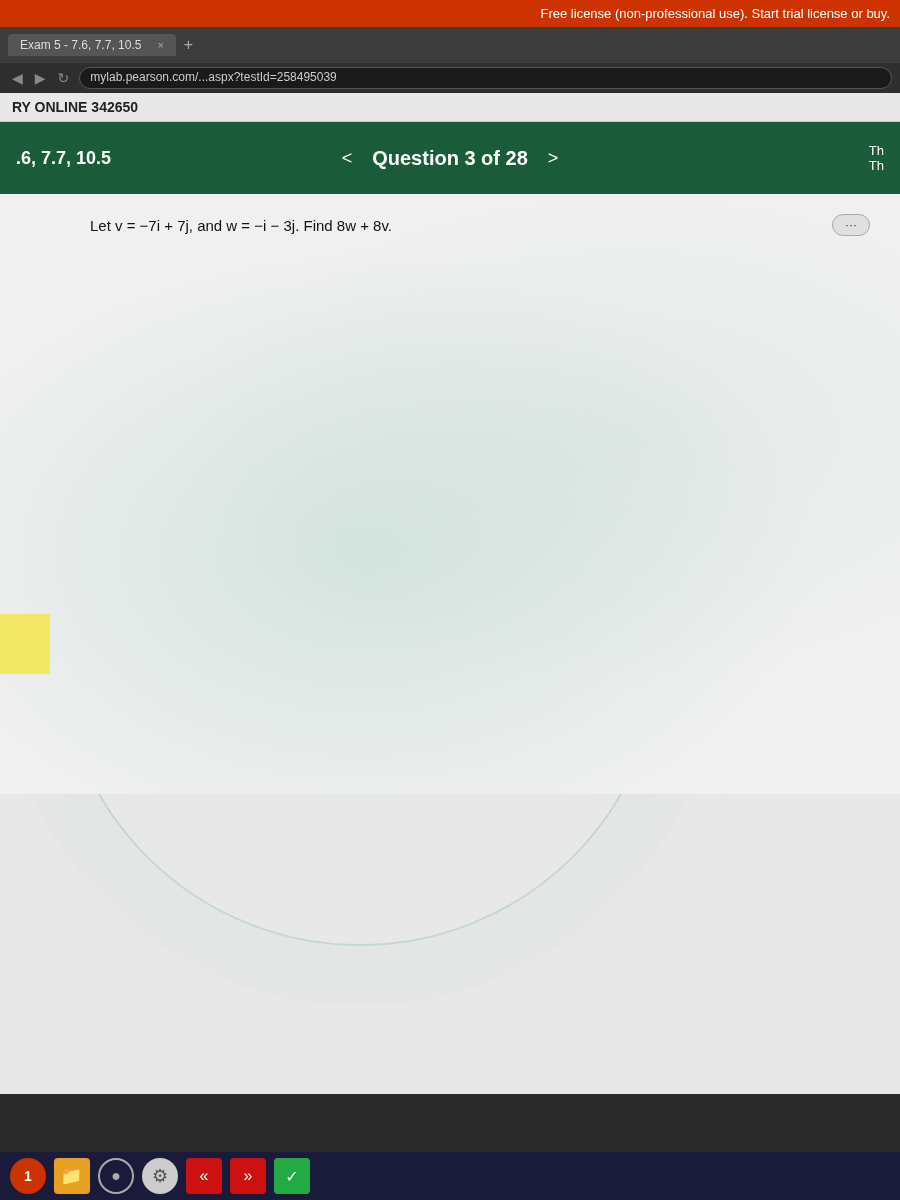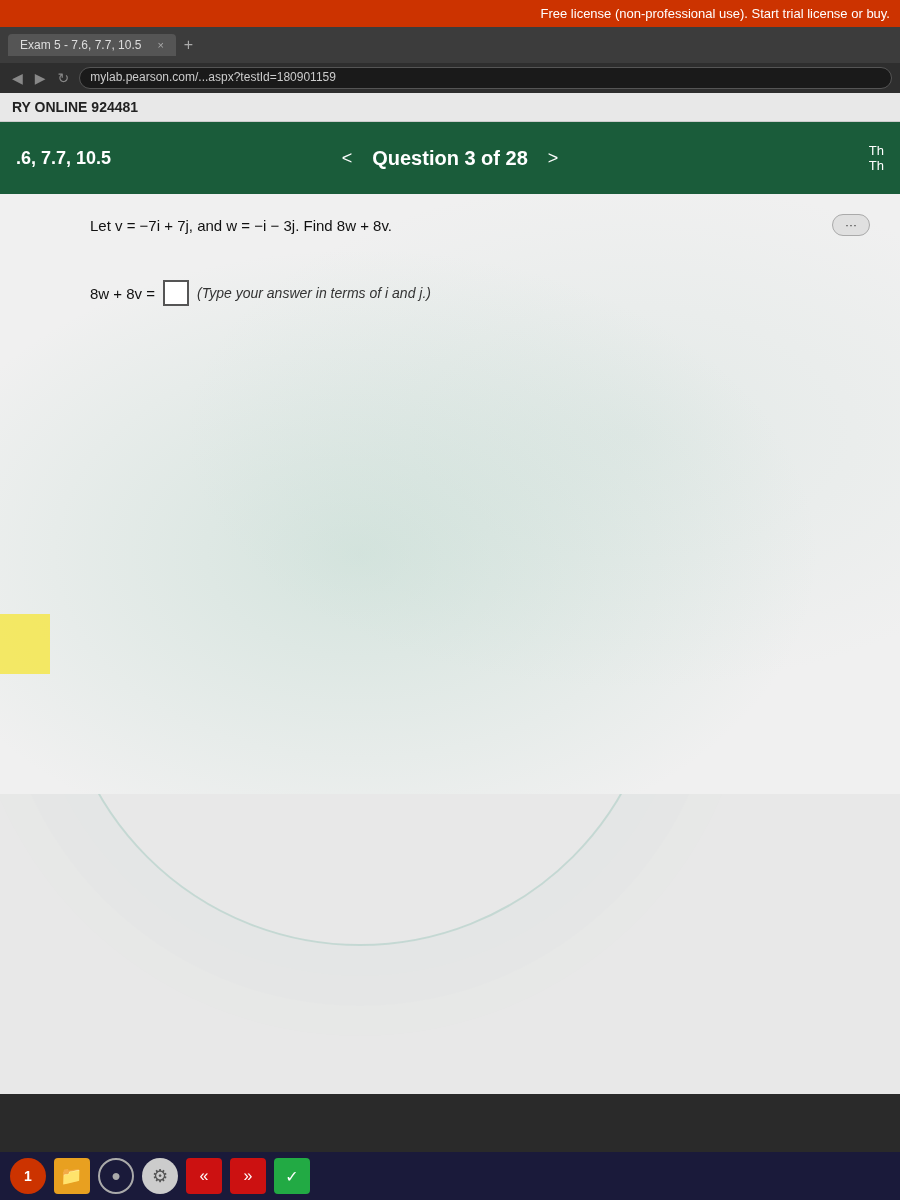--- a/index.html
+++ b/index.html
@@ -334,25 +334,25 @@
   </div>
   <span class="tab-add">+</span>
 </div>
 
 <div class="address-bar-row">
   <div class="nav-buttons">
     <span class="nav-btn">◀</span>
     <span class="nav-btn">▶</span>
     <span class="nav-btn">↻</span>
   </div>
-  <div class="address-input">mylab.pearson.com/...aspx?testId=180901159</div>
+  <div class="address-input">mylab.pearson.com/...aspx?testId=258495039</div>
 </div>
 
 <div class="page-header">
-  <span>RY ONLINE 924481</span>
+  <span>RY ONLINE 342650</span>
 </div>
 
 <div class="exam-nav">
   <div class="exam-title">.6, 7.7, 10.5</div>
 
   <div class="question-nav">
     <span class="nav-arrow">&lt;</span>
     <span class="question-counter">Question 3 of 28</span>
     <span class="nav-arrow">&gt;</span>
   </div>
@@ -378,25 +378,20 @@
     <div class="content-area">
 
       <div class="question-area">
 
         <button class="more-options-btn">···</button>
 
         <div class="question-text">
           <span>Let v = −7i + 7j, and w = −i − 3j.  Find 8w + 8v.</span>
         </div>
 
-        <div class="answer-row">
-          <span class="answer-label">8w + 8v =</span>
-          <div class="answer-input" contenteditable="true" style=""></div>
-          <span class="answer-hint">(Type your answer in terms of i and j.)</span>
-        </div>
 
       </div>
     </div>
 
   </div>
 
   <div class="yellow-note"></div>
 
 </div>
 

